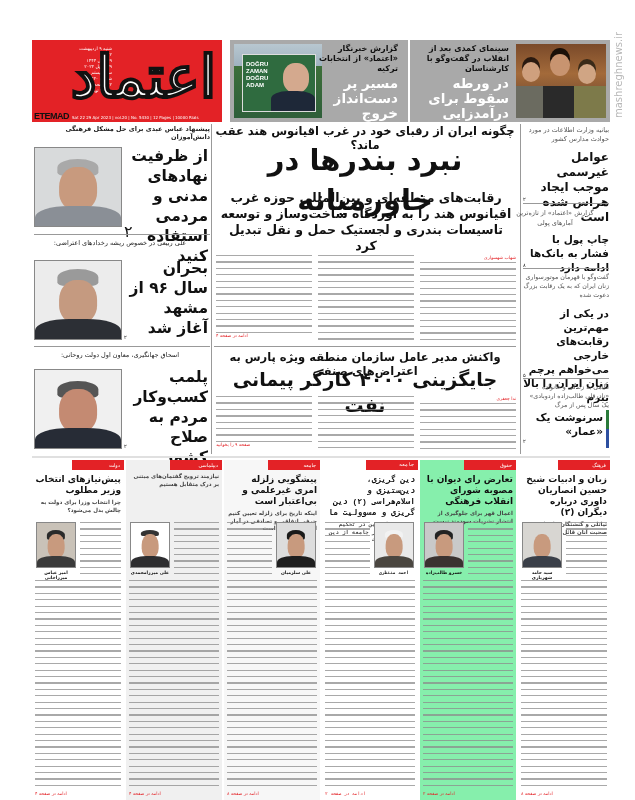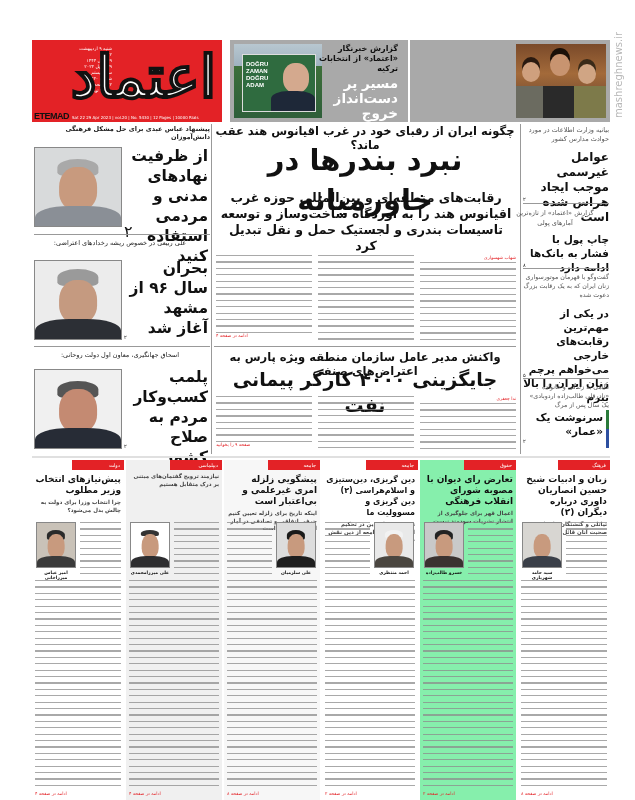--- a/index.html
+++ b/index.html
@@ -74,20 +74,24 @@
   </div>
 </div>
 
 <div class="abs teaser" style="left:410px; width:200px;">
   <div class="photo" style="right:4px; width:90px; background:linear-gradient(180deg,#7a4a2a 0%,#a36a3a 40%,#5a3a2a 100%);">
     <div style="position:absolute; left:6px; top:18px; width:18px; height:20px; border-radius:50%; background:#cfa07e; box-shadow:0 -5px 0 #2a1a10;"></div>
     <div style="position:absolute; left:34px; top:10px; width:20px; height:22px; border-radius:50%; background:#c89470; box-shadow:0 -6px 0 #1a1008;"></div>
     <div style="position:absolute; left:62px; top:20px; width:18px; height:20px; border-radius:50%; background:#d0a584; box-shadow:0 -5px 0 #3a2a18;"></div>
     <div style="position:absolute; left:0; bottom:0; width:90px; height:32px; background:linear-gradient(90deg,#6b6b60 0 30%,#2a2a2a 30% 65%,#7d7a4a 65% 100%);"></div>
   </div>
+  <div style="position:absolute; left:0; width:104px; top:0;">
+    <div class="kicker">سینمای کمدی بعد از انقلاب در گفت‌وگو با کارشناسان</div>
+    <div class="big">در ورطه سقوط برای درآمدزایی</div>
+  </div>
 </div>
 
 <div class="abs" style="left:32px; top:125px; width:178px; height:11px; font-size:6.5px; font-weight:bold; text-align:right; color:#222;">پیشنهاد عباس عبدی برای حل مشکل فرهنگی دانش‌آموزان</div>
 <div class="abs portrait" style="left:34px; top:147px; width:88px; height:80px; background:#d8dadb;">
   <div class="hair" style="background:#a9a9a9; top:14%;"></div>
     <div class="face"></div>
     <div class="body" style="background:#8a8f96;"></div>
 </div>
 <div class="abs" style="left:124px; top:222px;">۲</div>
 <div class="abs big-black" style="left:128px; top:146px; width:80px; font-size:15.5px; line-height:20px;">از ظرفیت نهادهای مدنی و مردمی استفاده کنید</div>
@@ -210,21 +214,21 @@
   <div class="cap" style="left:4px; top:110px;">خسرو طالب‌زاده</div>
   <div class="bodytext" style="position:absolute; left:48px; right:3px; top:62px; height:56px;">
       <div class="lines"></div>
     </div>
   <div class="bodytext" style="position:absolute; left:3px; right:3px; top:120px; height:210px;">
       <div class="lines"></div>
     </div>
   <div class="cont" style="position:absolute; left:3px; bottom:4px;">ادامه در صفحه ۲</div>
 </div>
 
-<div class="abs bottom-col" style="left:322px; width:96px;">
+<div class="abs bottom-col" style="left:322px; width:96px;font-family:Liberation Mono, monospace;">
   <div class="section-tag" style="width:52px; margin-left:auto;">جامعه</div>
   <div class="title" style="font-size:8px;">دین گریزی، دین‌ستیزی و اسلام‌هراسی (۲) دین گریزی و مسوولیت ما</div>
   <div class="sub">نقش مروجان دین در تحکیم ایمان یا گریز جامعه از دین نقش موثری است</div>
   <div class="mini-portrait portrait" style="right:4px; top:62px; background:#e9e9e9;">
       <div class="hair" style="background:#f2f2f2; height:18%;"></div>
       <div class="face"></div>
       <div class="body" style="background:#4a4640;"></div>
     </div>
   <div class="cap" style="right:4px; top:110px;">احمد منتظری</div>
   <div class="bodytext" style="position:absolute; left:3px; right:48px; top:62px; height:56px;">

